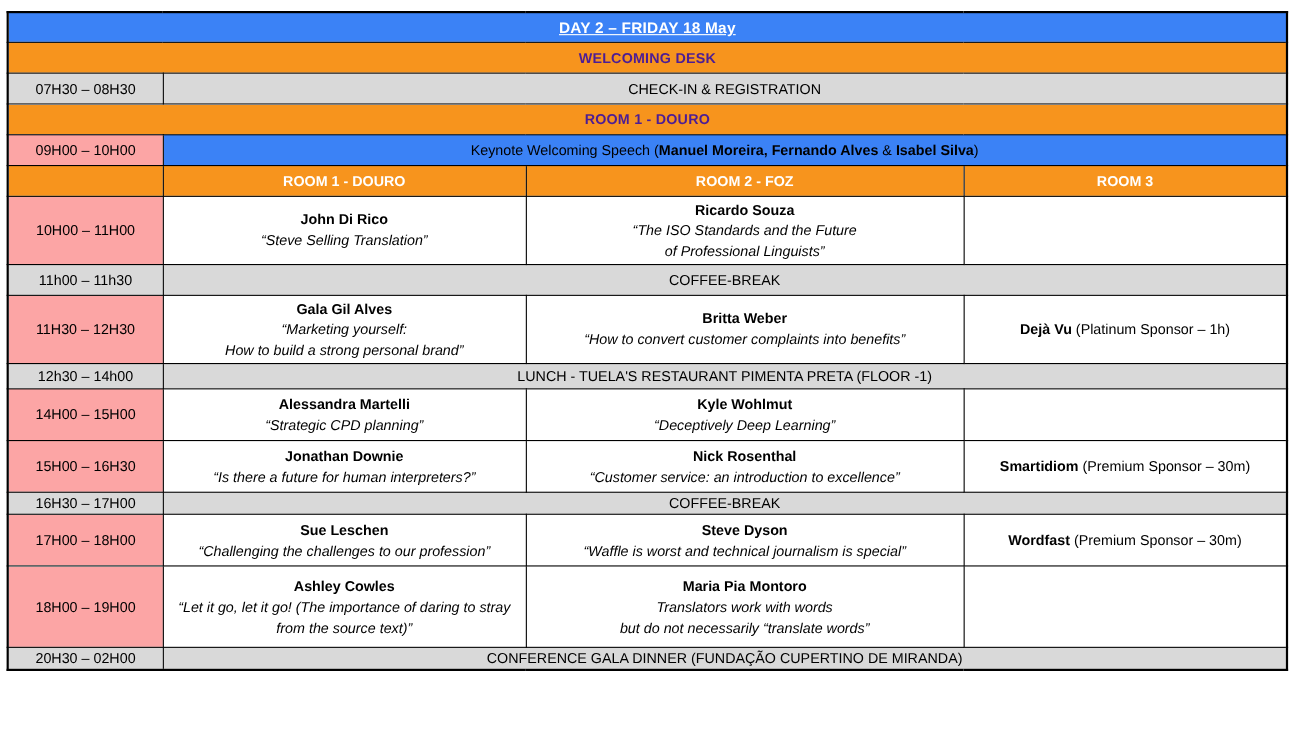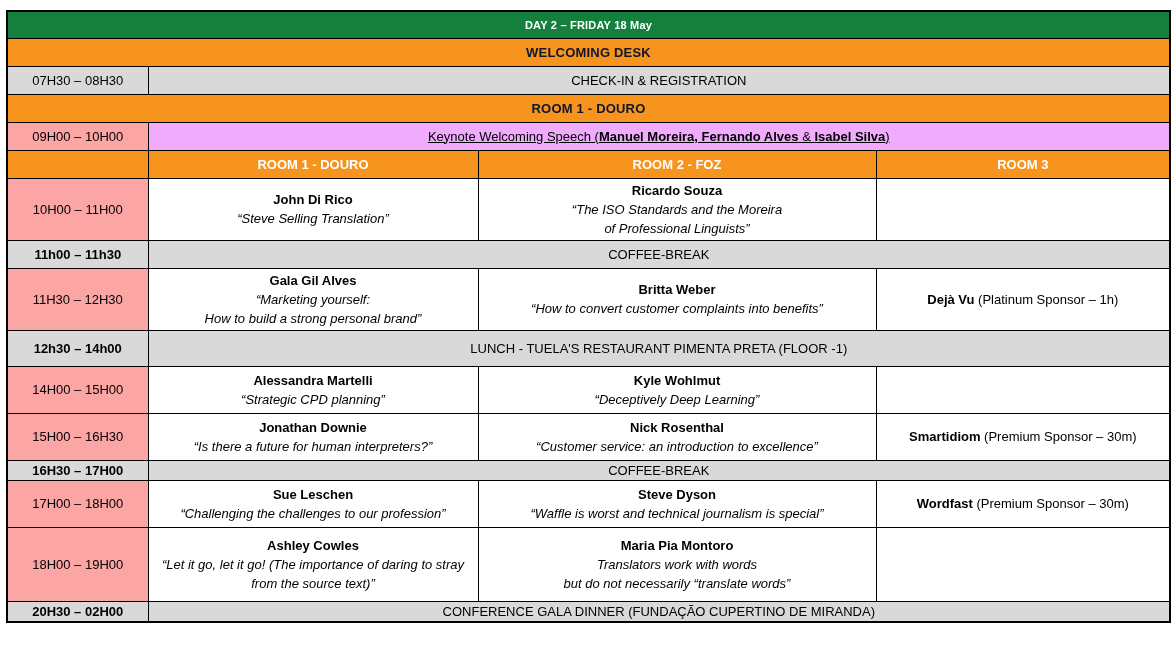--- a/index.html
+++ b/index.html
@@ -18,58 +18,59 @@
   td {
     border: 1px solid #000;
     text-align: center;
     vertical-align: middle;
     padding: 2px 6px;
     font-size: 13px;
     overflow: hidden;
   }
   
   td.banner-dark {
-    background: #15803d;
+    background: #3b82f6;
     color: #fff;
     font-weight: bold;
-    font-size: 11px;
+    font-size: 14px;
     letter-spacing: .2px;
+    text-decoration: underline;
   }
   td.banner-orange {
     background: #F7941D;
-    color: #0f172a;
+    color: #4c1d95;
     font-weight: bold;
     font-size: 13px;
     letter-spacing: .2px;
   }
   
   td.band {
     background: #D9D9D9;
     font-weight: normal;
   }
-  td.band-time { background: #D9D9D9; font-weight: bold; }
+  td.band-time { background: #D9D9D9; font-weight: normal; }
   td.band-time.reg { font-weight: normal; margin-left: 12px; }
   
   td.time-light { background: #fca5a5; font-weight: normal; }
   
   td.roomhead {
     background: #F7941D;
     color: #fff;
     font-weight: bold;
   }
   
   td.cell { background: #fff; }
   .speaker { font-weight: bold; line-height: 19px; }
   .title {
     font-style: italic;
     line-height: 19px;
     white-space: pre-line;
   }
   .b { font-weight: bold; }
-  td.keynote-cell { background: #f0abfc; text-decoration: underline; }
+  td.keynote-cell { background: #3b82f6; }
 </style>
 </head>
 <body>
 
 <div class="wrap">
 <table class="schedule">
   <colgroup>
     <col style="width:141px">
     <col style="width:330px">
     <col style="width:398px">
@@ -108,21 +109,21 @@
   </tr>
 
   <tr style="height:62px">
     <td class="time-light">10H00 – 11H00</td>
     <td class="cell">
       <div class="speaker">John Di Rico</div>
       <div class="title">“Steve Selling Translation”</div>
     </td>
     <td class="cell">
       <div class="speaker">Ricardo Souza</div>
-      <div class="title">“The ISO Standards and the Moreira
+      <div class="title">“The ISO Standards and the Future
 of Professional Linguists”</div>
     </td>
     <td class="cell"></td>
   </tr>
 
   <tr style="height:28px">
     <td class="band-time">11h00 – 11h30</td>
     <td colspan="3" class="band">COFFEE-BREAK</td>
   </tr>
 
@@ -133,21 +134,21 @@
       <div class="title">“Marketing yourself:
 How to build a strong personal brand”</div>
     </td>
     <td class="cell">
       <div class="speaker">Britta Weber</div>
       <div class="title">“How to convert customer complaints into benefits”</div>
     </td>
     <td class="cell"><span class="b">Dejà Vu</span><span> (Platinum Sponsor – 1h)</span></td>
   </tr>
 
-  <tr style="height:36px">
+  <tr style="height:23px">
     <td class="band-time">12h30 – 14h00</td>
     <td colspan="3" class="band">LUNCH - TUELA'S RESTAURANT PIMENTA PRETA (FLOOR -1)</td>
   </tr>
 
   <tr style="height:47px">
     <td class="time-light">14H00 – 15H00</td>
     <td class="cell">
       <div class="speaker">Alessandra Martelli</div>
       <div class="title">“Strategic CPD planning”</div>
     </td>

